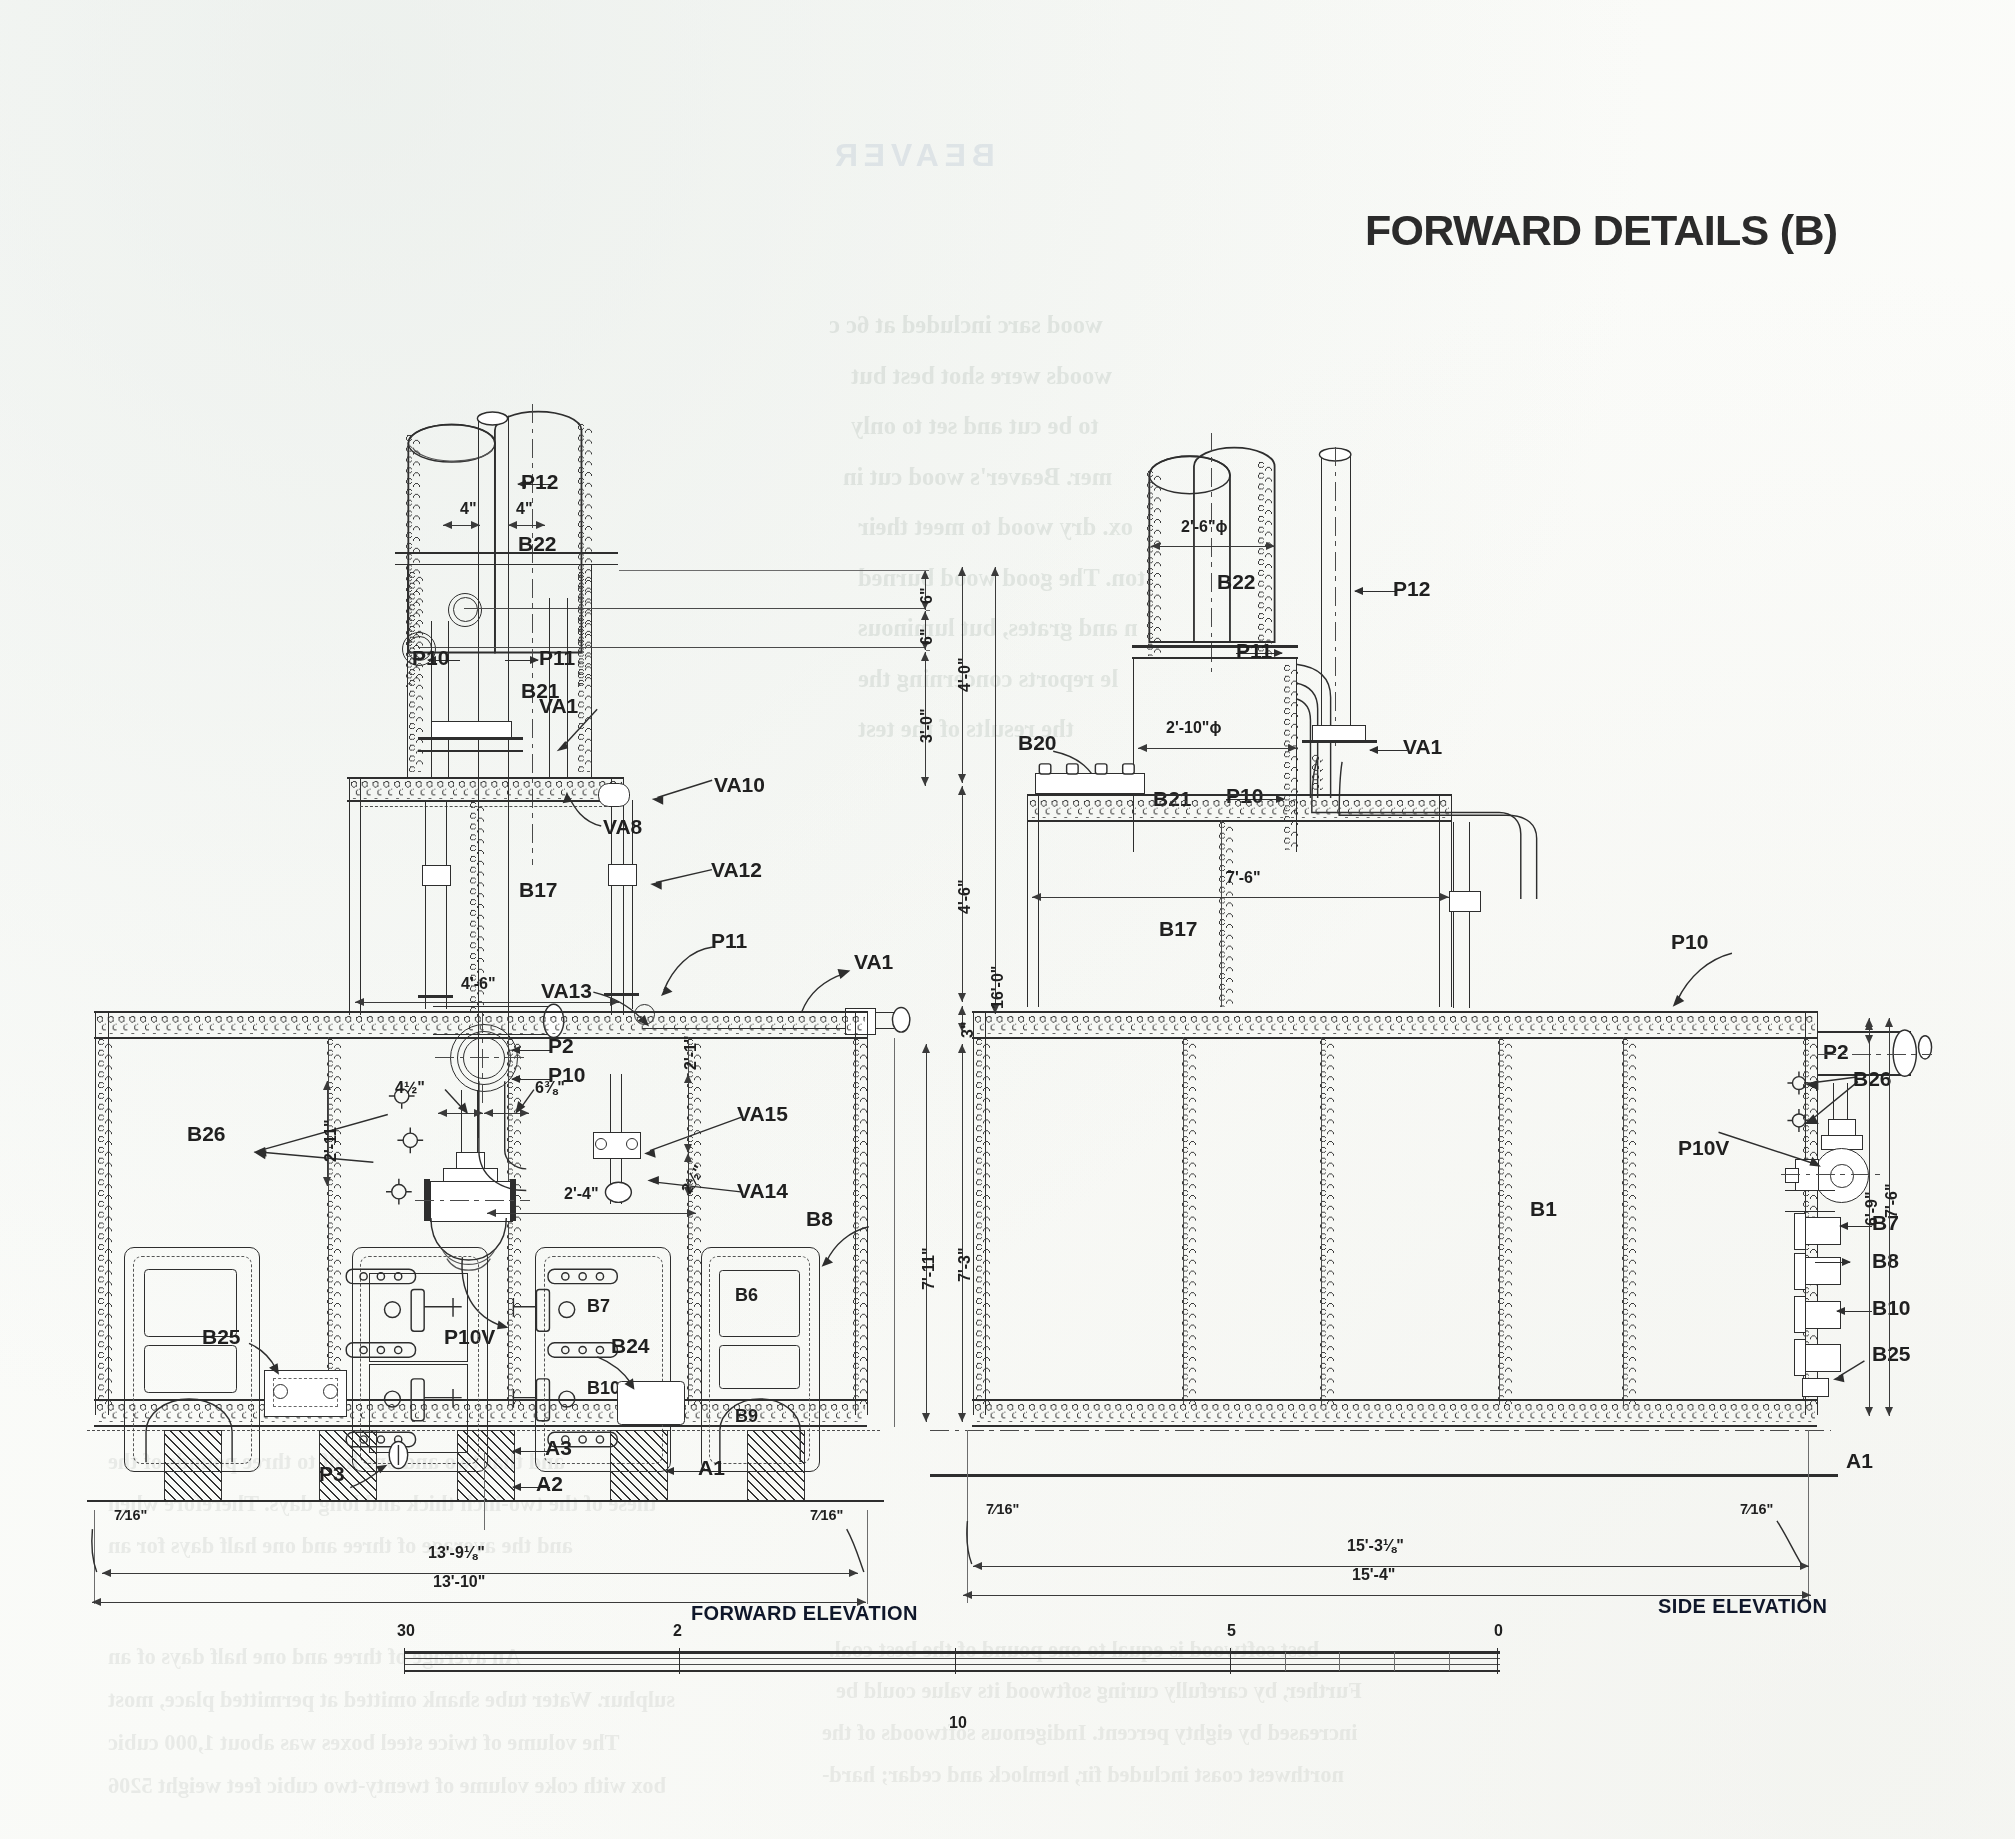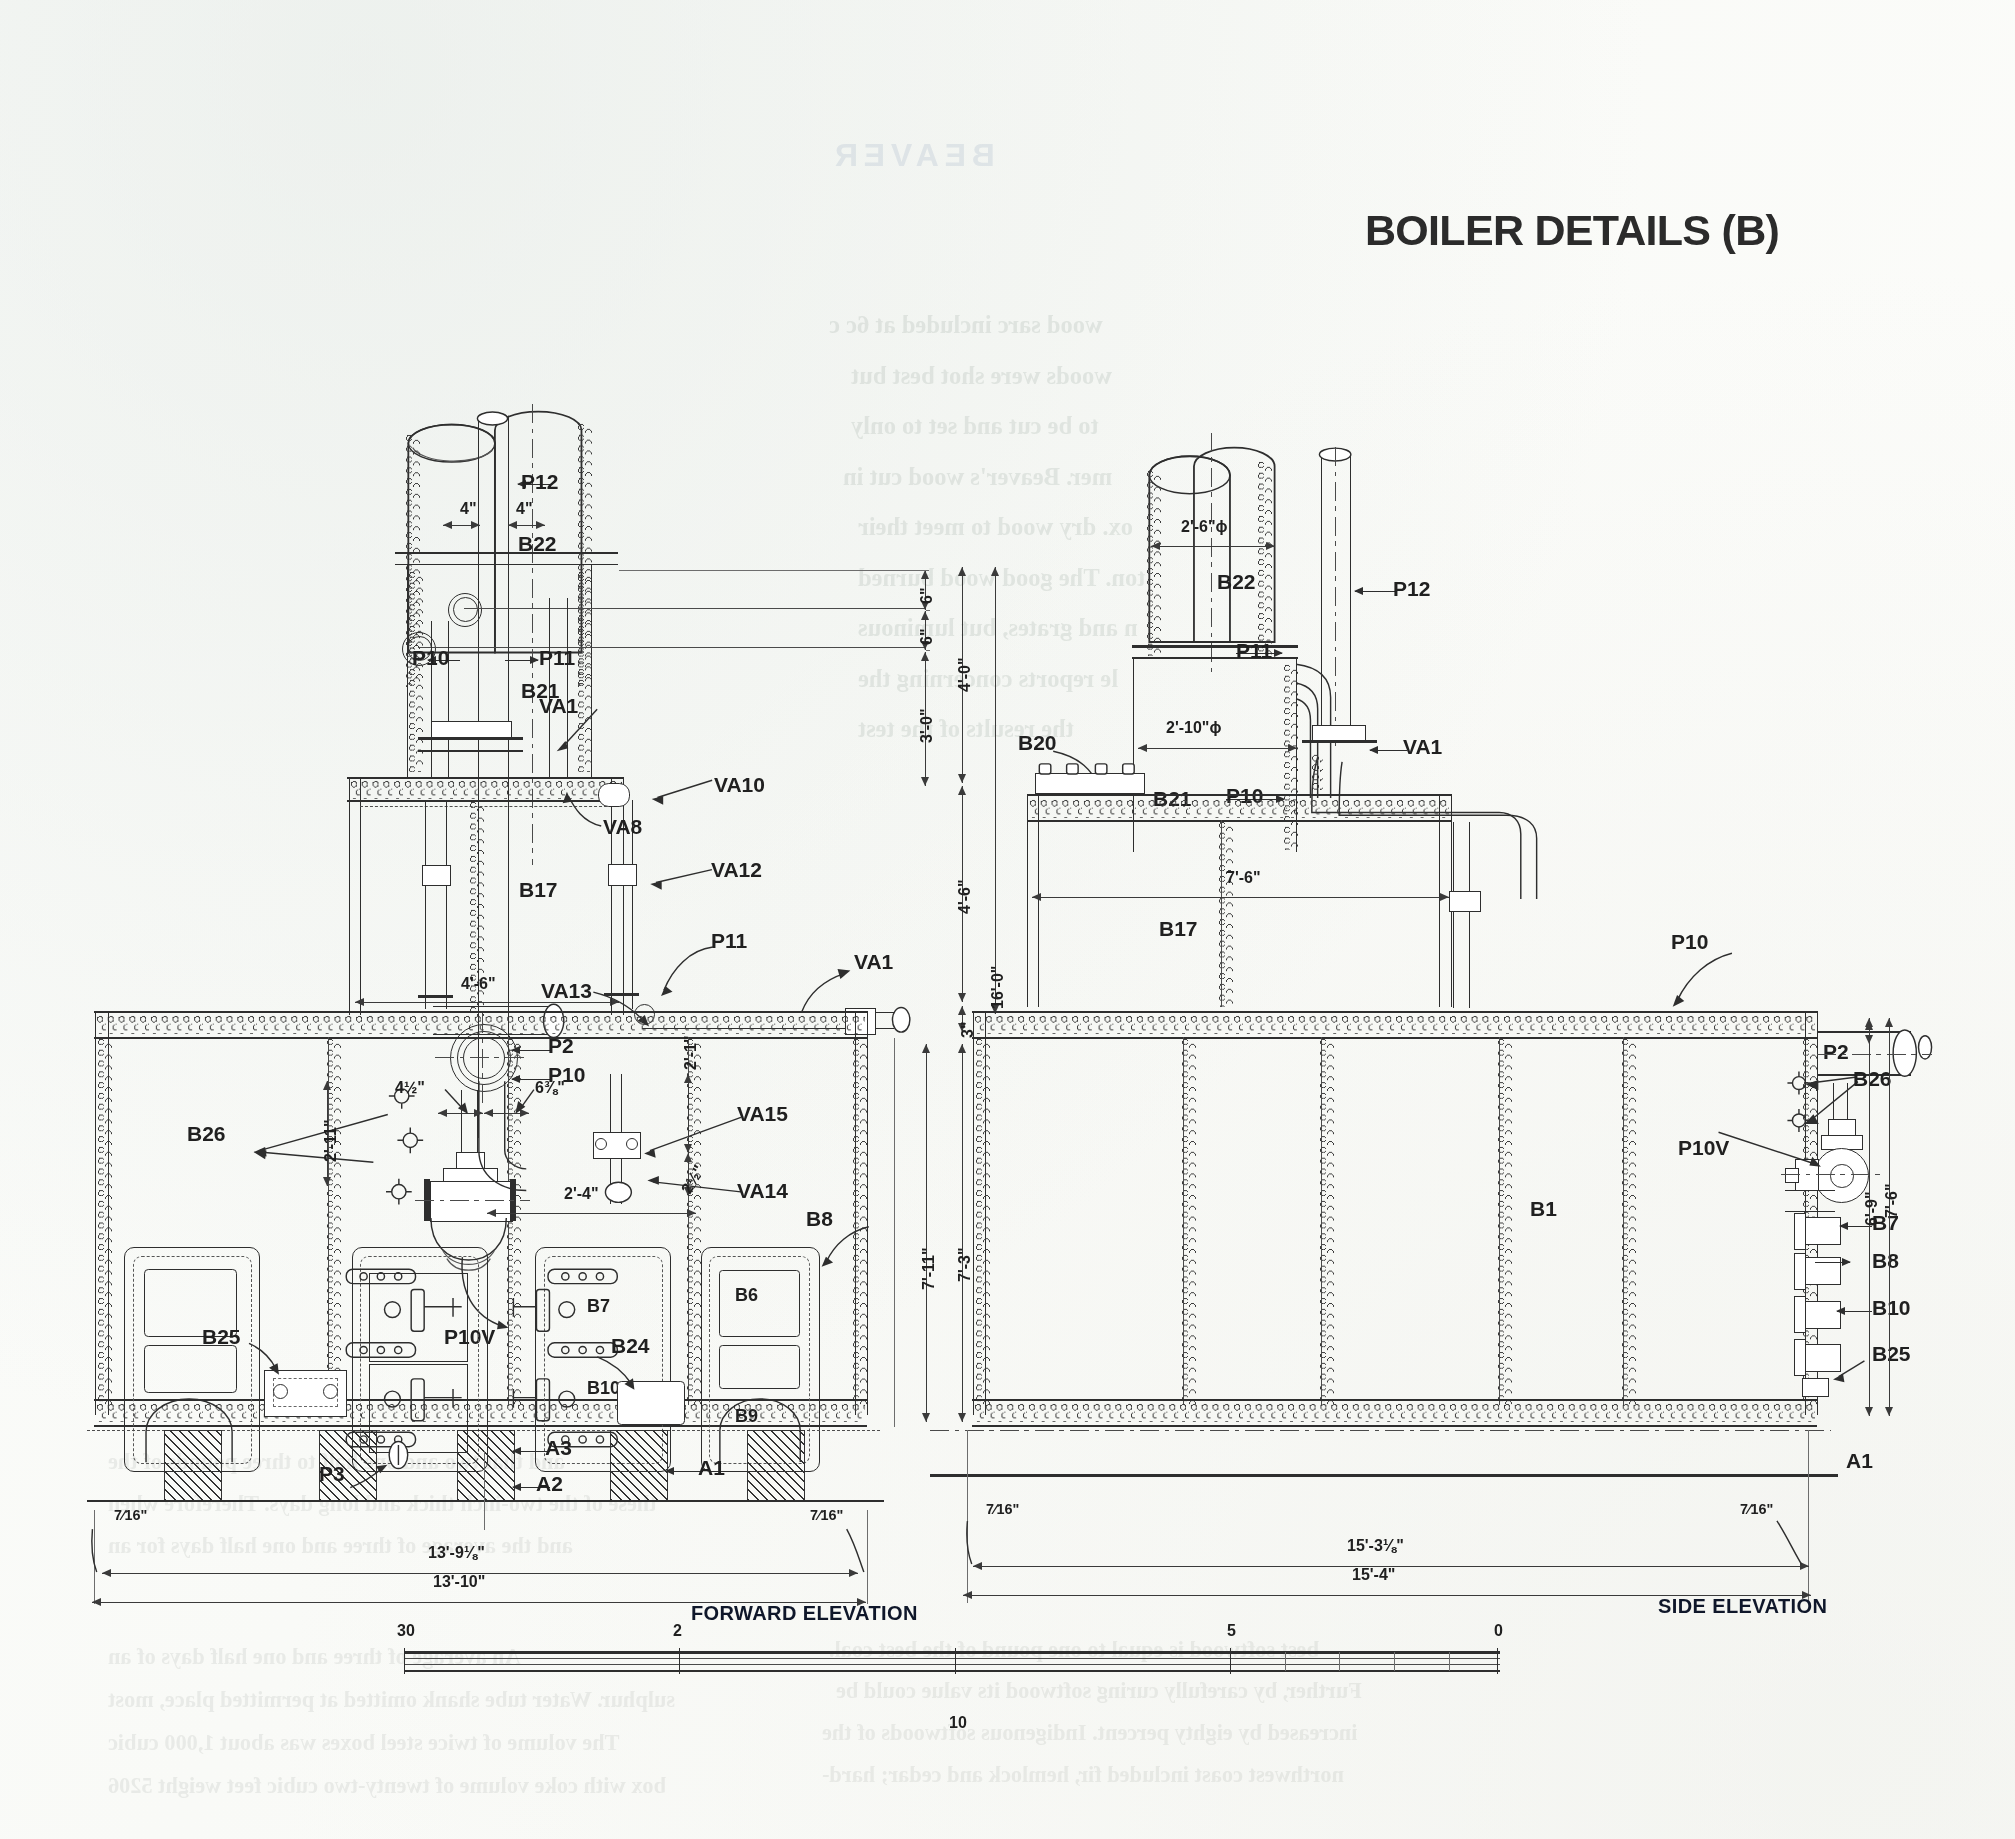--- a/index.html
+++ b/index.html
@@ -125,21 +125,21 @@
   <div class="ghost r" style="left:829px;top:1637px;font-size:22.3px;">best softwood is equal to one pound of the best coal.</div>
   <div class="ghost r" style="left:836px;top:1678px;font-size:22.3px;">Further, by carefully curing softwood its value could be</div>
   <div class="ghost r" style="left:822px;top:1720px;font-size:22.3px;">increased by eighty percent.  Indigenous softwoods of the</div>
   <div class="ghost r" style="left:822px;top:1762px;font-size:22.3px;">northwest coast included fir, hemlock and cedar; hard-</div>
   <div class="ghost r" style="left:108px;top:1644px;font-size:22.3px;">An average of three and one half days of an</div>
   <div class="ghost r" style="left:108px;top:1687px;font-size:22.3px;">sulphur. Water tube shank omitted at permitted place, most</div>
   <div class="ghost r" style="left:108px;top:1730px;font-size:22.3px;">The volume of twice steel boxes was about 1,000 cubic</div>
   <div class="ghost r" style="left:108px;top:1773px;font-size:22.3px;">box with coke volume of twenty-two cubic feet weight 5206</div>
 </div>
 
-<div id="title">BOILER DETAILS (B)</div>
+<div id="title">FORWARD DETAILS (B)</div>
 
 <div>
 
   <svg style="left:404px;top:400px;" width="202" height="303" viewBox="0 0 280 420">
     <path class="st1" d="M6 60 a60 26 0 0 1 120 0 v290 h-120 z"></path>
     <path class="st1" d="M126 42 a60 26 0 0 1 120 0 v308 h-120 z"></path>
     <ellipse class="st" cx="66" cy="60" rx="60" ry="26"></ellipse>
     <path class="sth" d="M12 66 a58 24 0 0 0 110 4"></path>
   </svg>
   <div class="rivcol" style="left:405px;top:433px;width:16px;height:254px;"></div>

